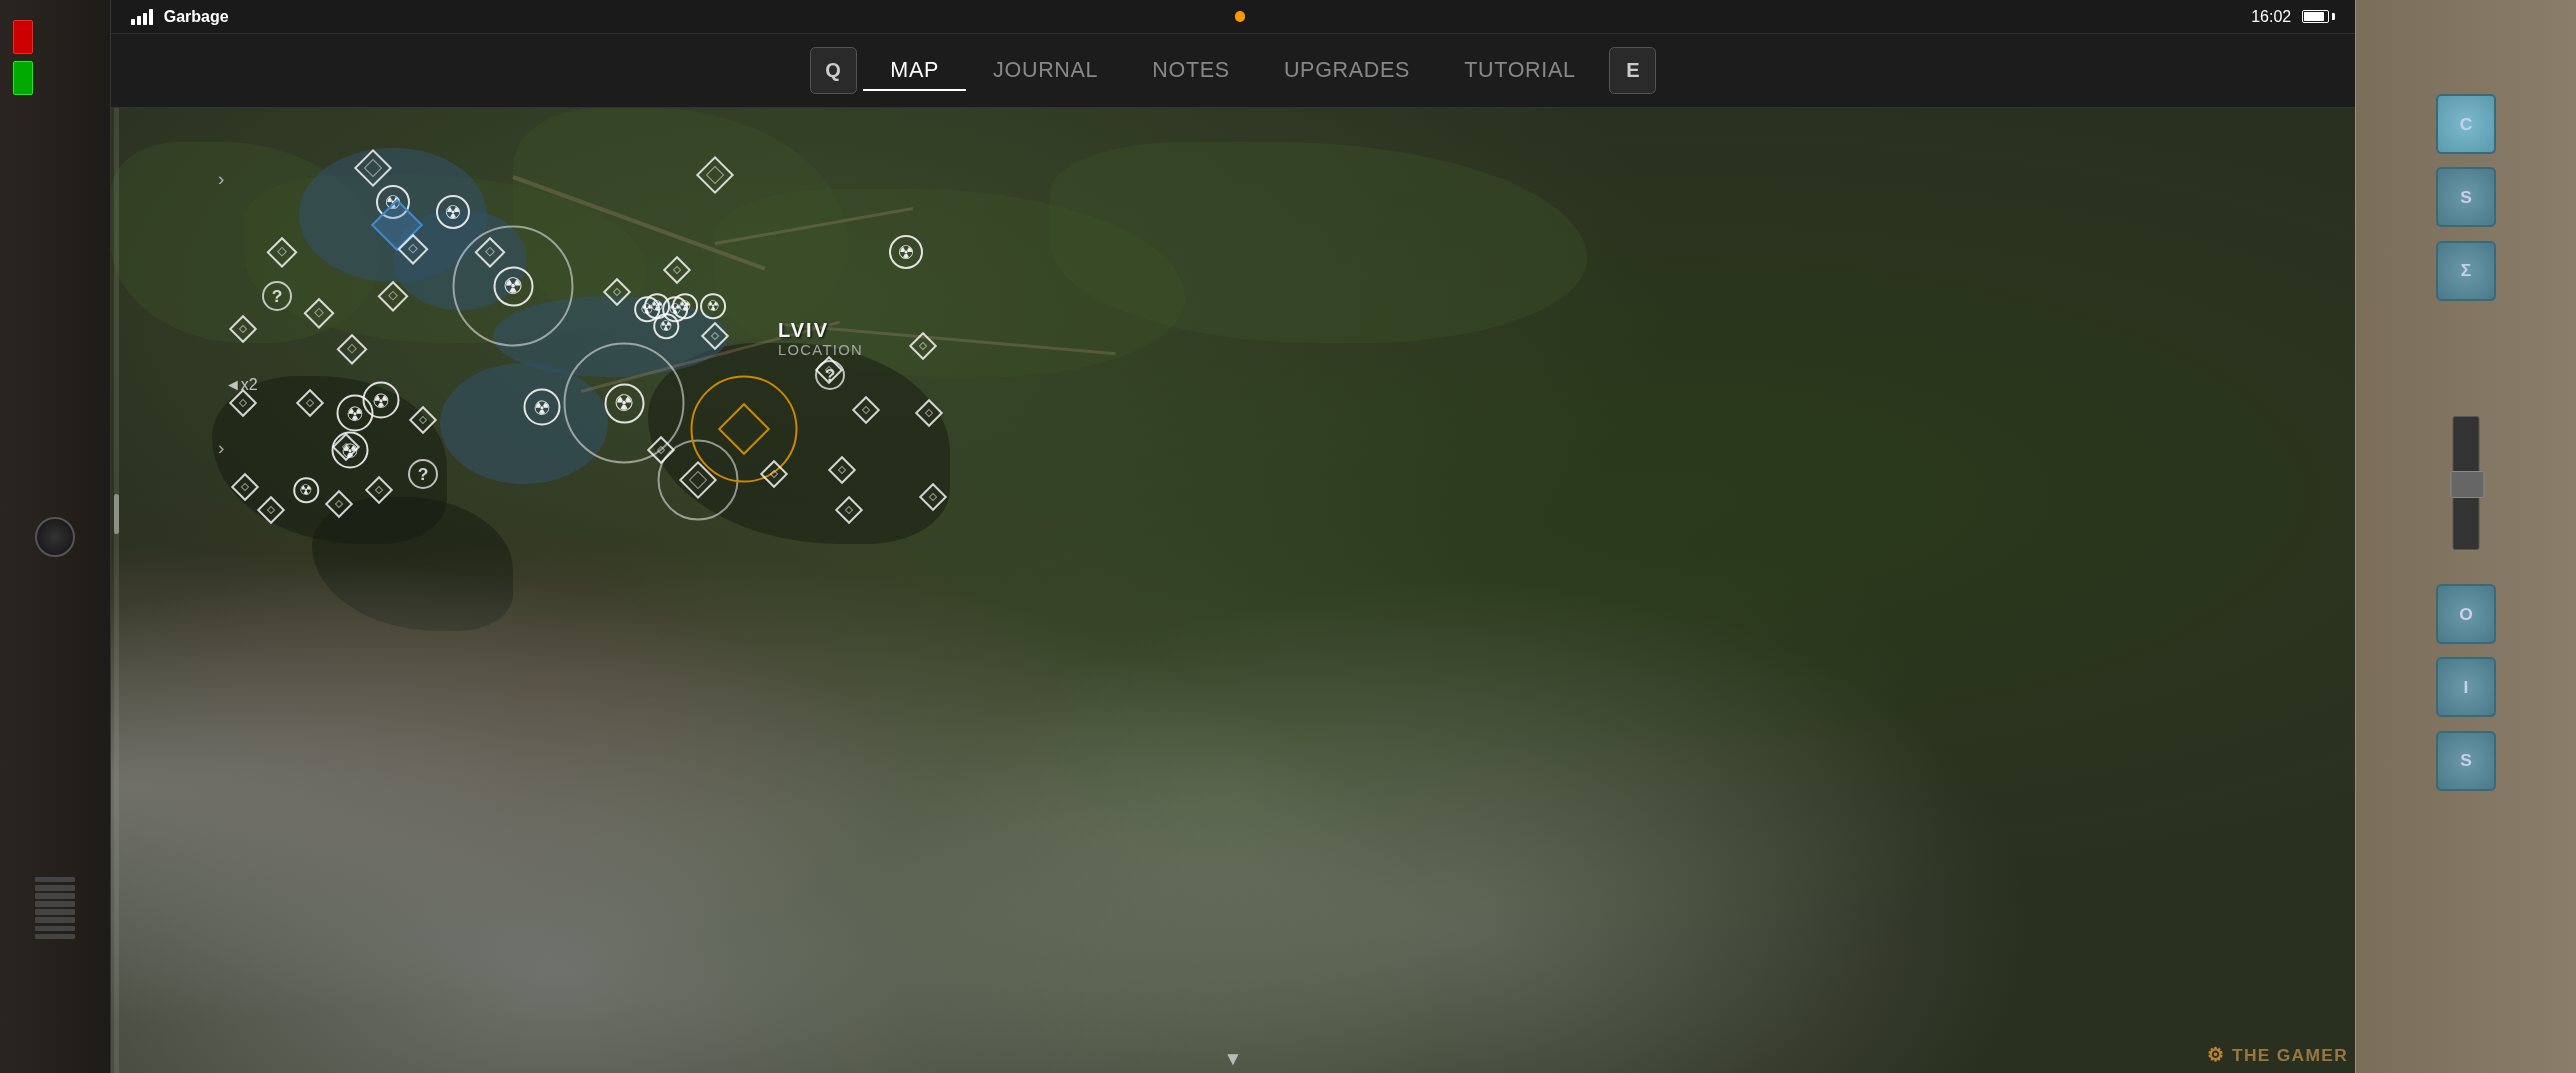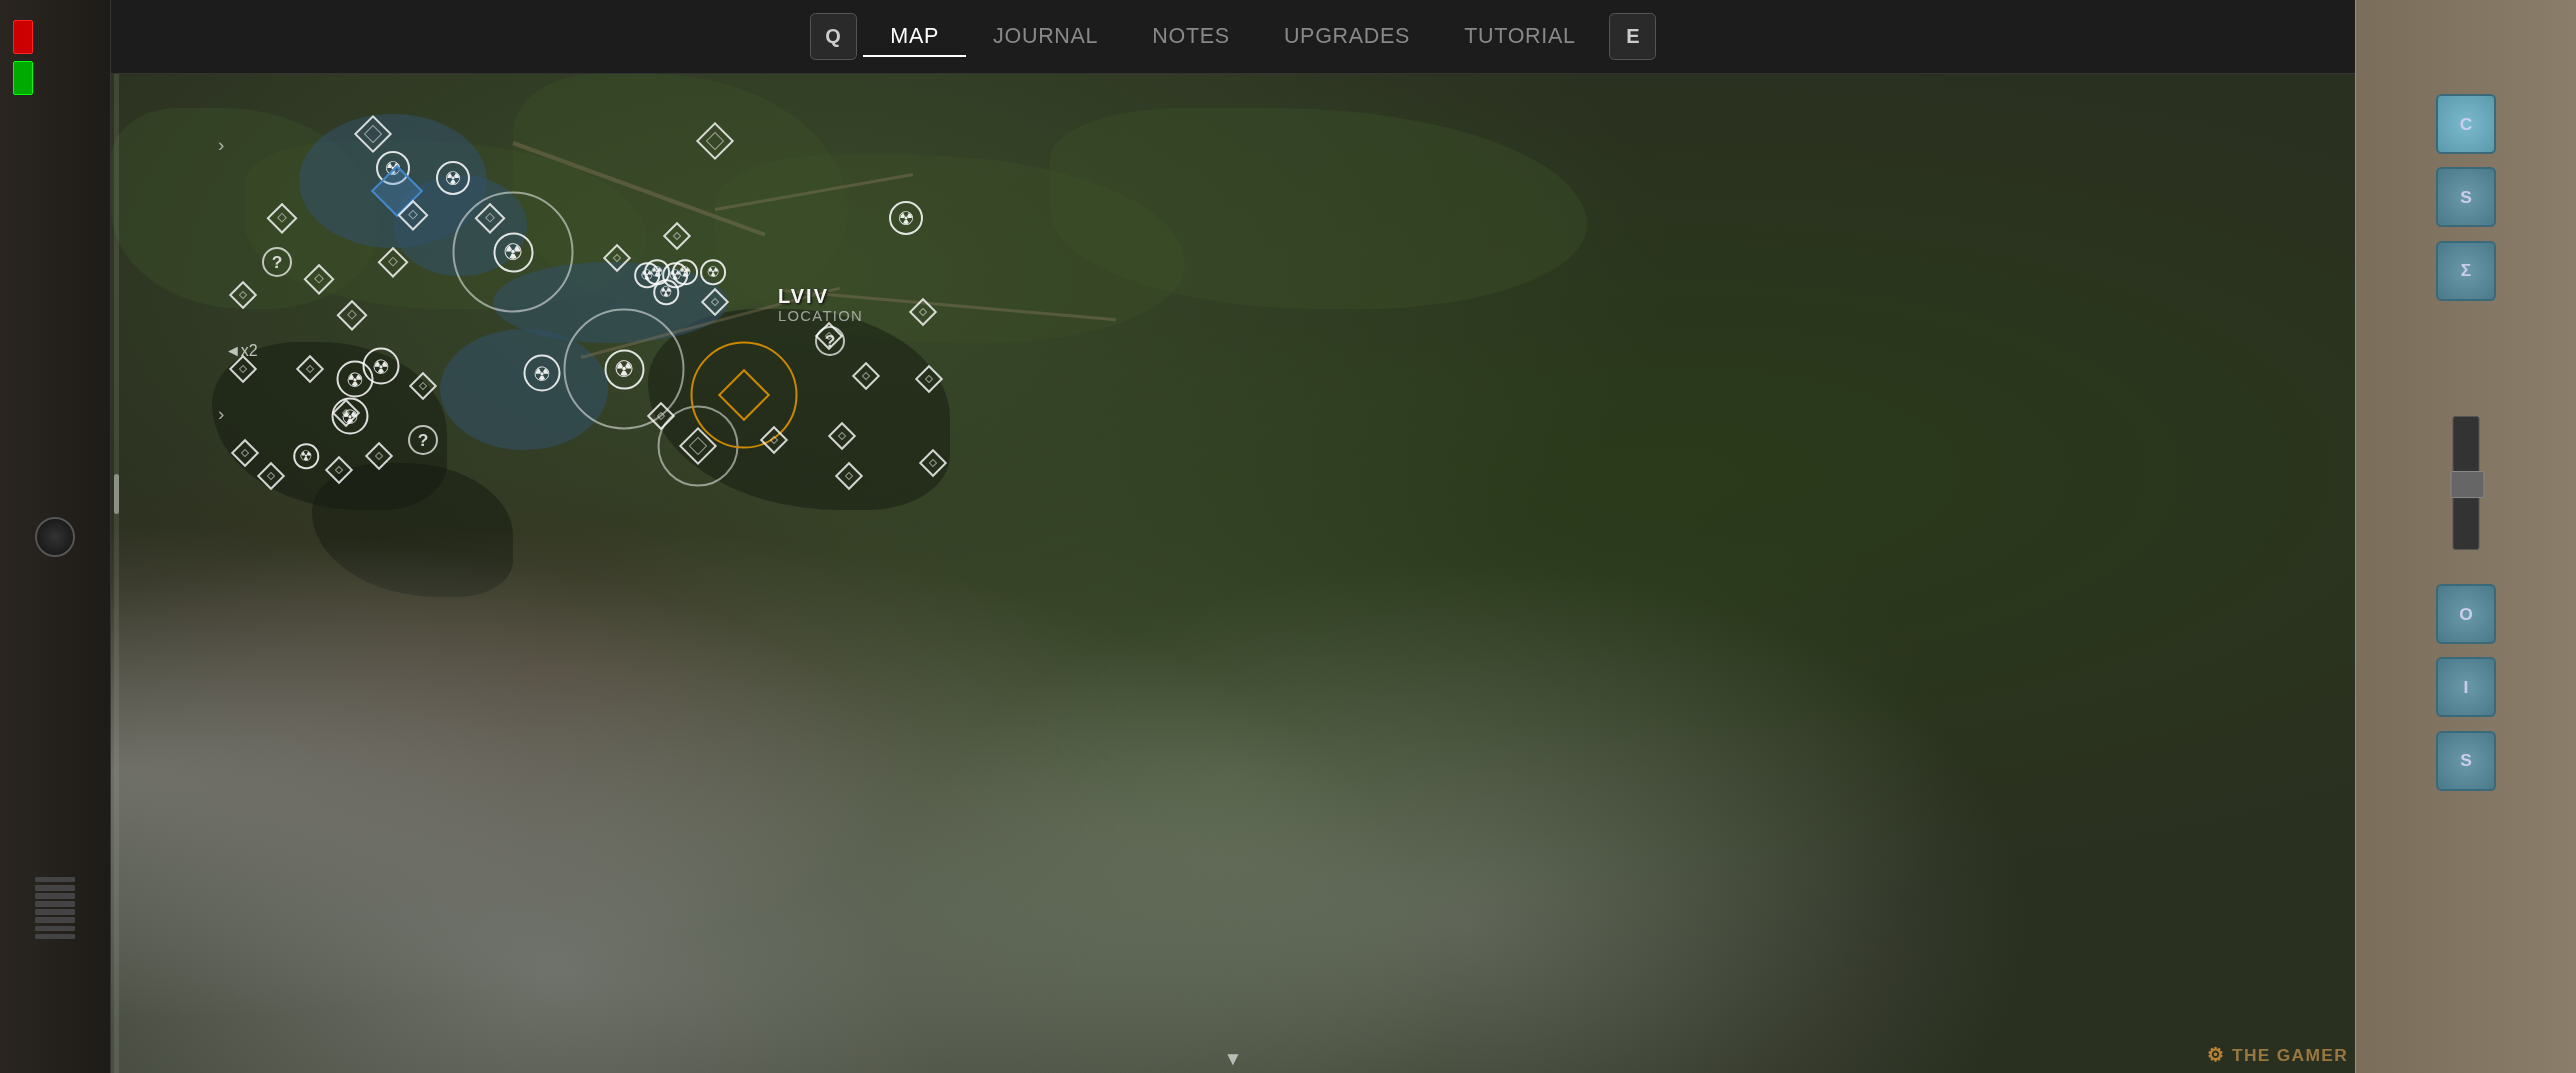--- a/index.html
+++ b/index.html
@@ -619,20 +619,43 @@
   </div>
   <div class="right-buttons-bottom">
     <div class="right-btn-bottom">O</div>
     <div class="right-btn-bottom">I</div>
     <div class="right-btn-bottom">S</div>
   </div>
 </div>
 
 <div class="main-area">
 
+  <div class="status-bar">
+    <div class="status-bar-left">
+      <div class="signal-bars">
+        <div class="signal-bar" style="height:5.4px;"></div>
+        <div class="signal-bar" style="height:8.7px;"></div>
+        <div class="signal-bar" style="height:12px;"></div>
+        <div class="signal-bar" style="height:16px;"></div>
+      </div>
+      <span class="carrier-name">Garbage</span>
+    </div>
+    <div class="status-bar-center">
+      <div class="status-dot"></div>
+    </div>
+    <div class="status-bar-right">
+      <span>16:02</span>
+      <div class="battery-icon">
+        <div class="battery-body">
+          <div class="battery-fill"></div>
+        </div>
+        <div class="battery-tip"></div>
+      </div>
+    </div>
+  </div>
 
   <div class="nav-tabs">
     <div class="nav-key">Q</div>
     <div class="nav-tab active">Map</div>
     <div class="nav-tab">Journal</div>
     <div class="nav-tab">Notes</div>
     <div class="nav-tab">Upgrades</div>
     <div class="nav-tab">Tutorial</div>
     <div class="nav-tab-e">E</div>
   </div>

